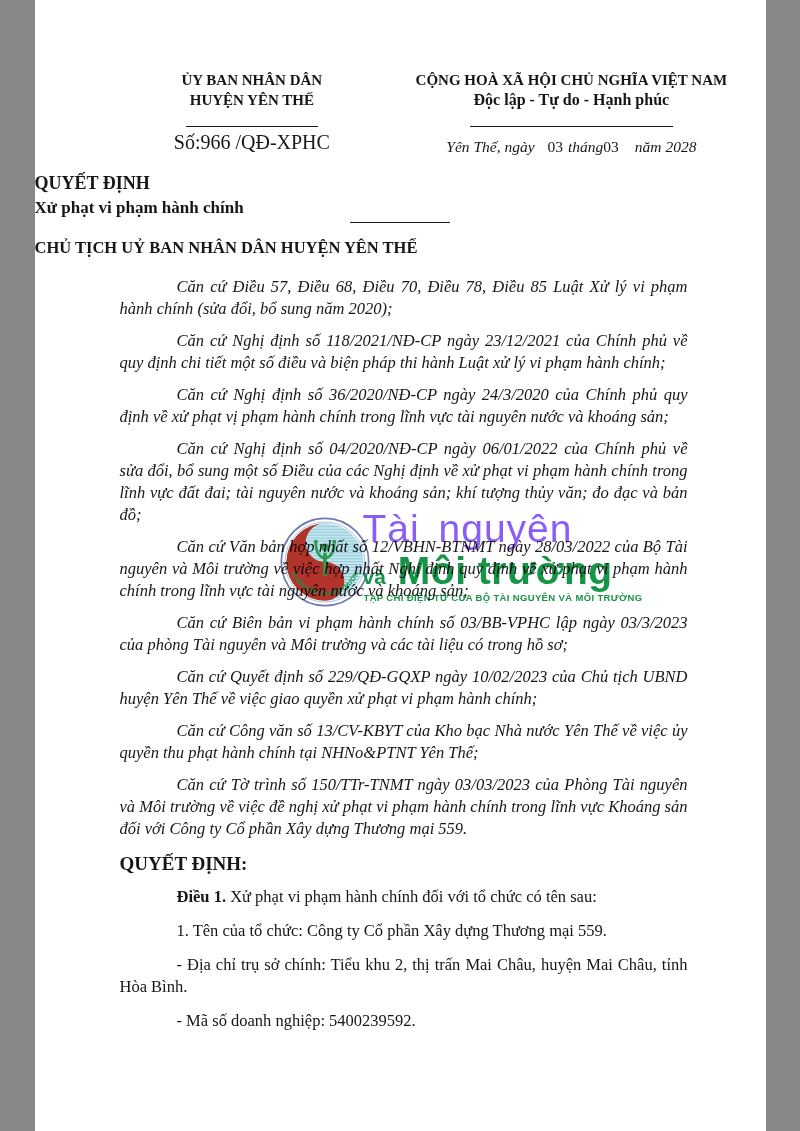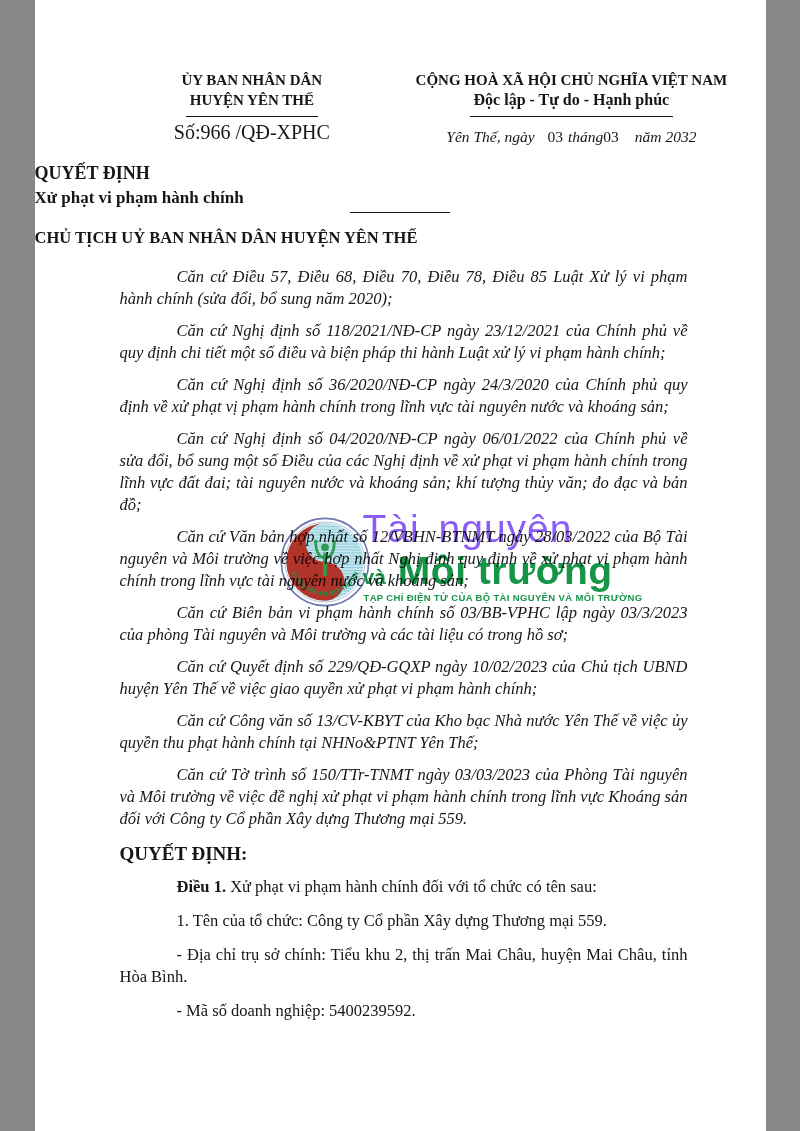--- a/index.html
+++ b/index.html
@@ -7,21 +7,21 @@
     width:731px; height:1131px; position:relative; margin:0 auto;
     background:#ffffff; color:#161616; overflow:hidden;
     font-family:"Liberation Serif", serif;
   }
   
   .header { display:flex; padding-top:70px; }
   .header-left  { width:255px; margin-left:92px; text-align:center; }
   .header-right { width:395px; text-align:center; }
   .h-line1 { font-weight:bold; font-size:15px; line-height:20px; }
   .h-line2 { display:inline-block; font-weight:bold; font-size:15px; line-height:20px;
-             border-bottom:1.5px solid #161616; padding:0 4px 6px; }
+             border-bottom:1.5px solid #161616; padding:0 4px 16px; }
   .motto2  { font-size:16px; }
   .doc-number { margin-top:4px; font-size:20px; }
   .dateline { margin-top:11px; font-size:15.5px; font-style:italic; white-space:nowrap; }
   .dateline .num { font-style:normal; }
   .d-day   { margin-left:13px; margin-right:5px; }
   .d-year  { margin-left:16px; }
   
   .title-block { text-align:left; margin-top:16px; }
   .title1 { font-size:18px;   font-weight:bold; line-height:22px; }
   .title2 { font-size:17px; font-weight:bold; line-height:22px; margin-top:3px; }
@@ -68,21 +68,21 @@
   <div class="header">
     <div class="header-left">
       <div class="h-line1">ỦY BAN NHÂN DÂN</div>
       <div><span class="h-line2">HUYỆN YÊN THẾ</span></div>
       <div class="doc-number">Số:966 /QĐ-XPHC</div>
     </div>
     <div class="header-right">
       <div class="h-line1">CỘNG HOÀ XÃ HỘI CHỦ NGHĨA VIỆT NAM</div>
       <div><span class="h-line2 motto2">Độc lập - Tự do - Hạnh phúc</span></div>
       <div class="dateline">
-        <span>Yên Thế, ngày</span><span class="num d-day">03</span><span>tháng</span><span class="num">03</span><span class="d-year">năm 2032</span>
+        <span>Yên Thế, ngày</span><span class="num d-day">03</span><span>tháng</span><span class="num">03</span><span class="d-year">năm 2028</span>
       </div>
     </div>
   </div>
 
   <div class="title-block">
     <div class="title1">QUYẾT ĐỊNH</div>
     <div class="title2">Xử phạt vi phạm hành chính</div>
     <div class="title-rule"></div>
     <div class="issuer">CHỦ TỊCH UỶ BAN NHÂN DÂN HUYỆN YÊN THẾ</div>
   </div>

